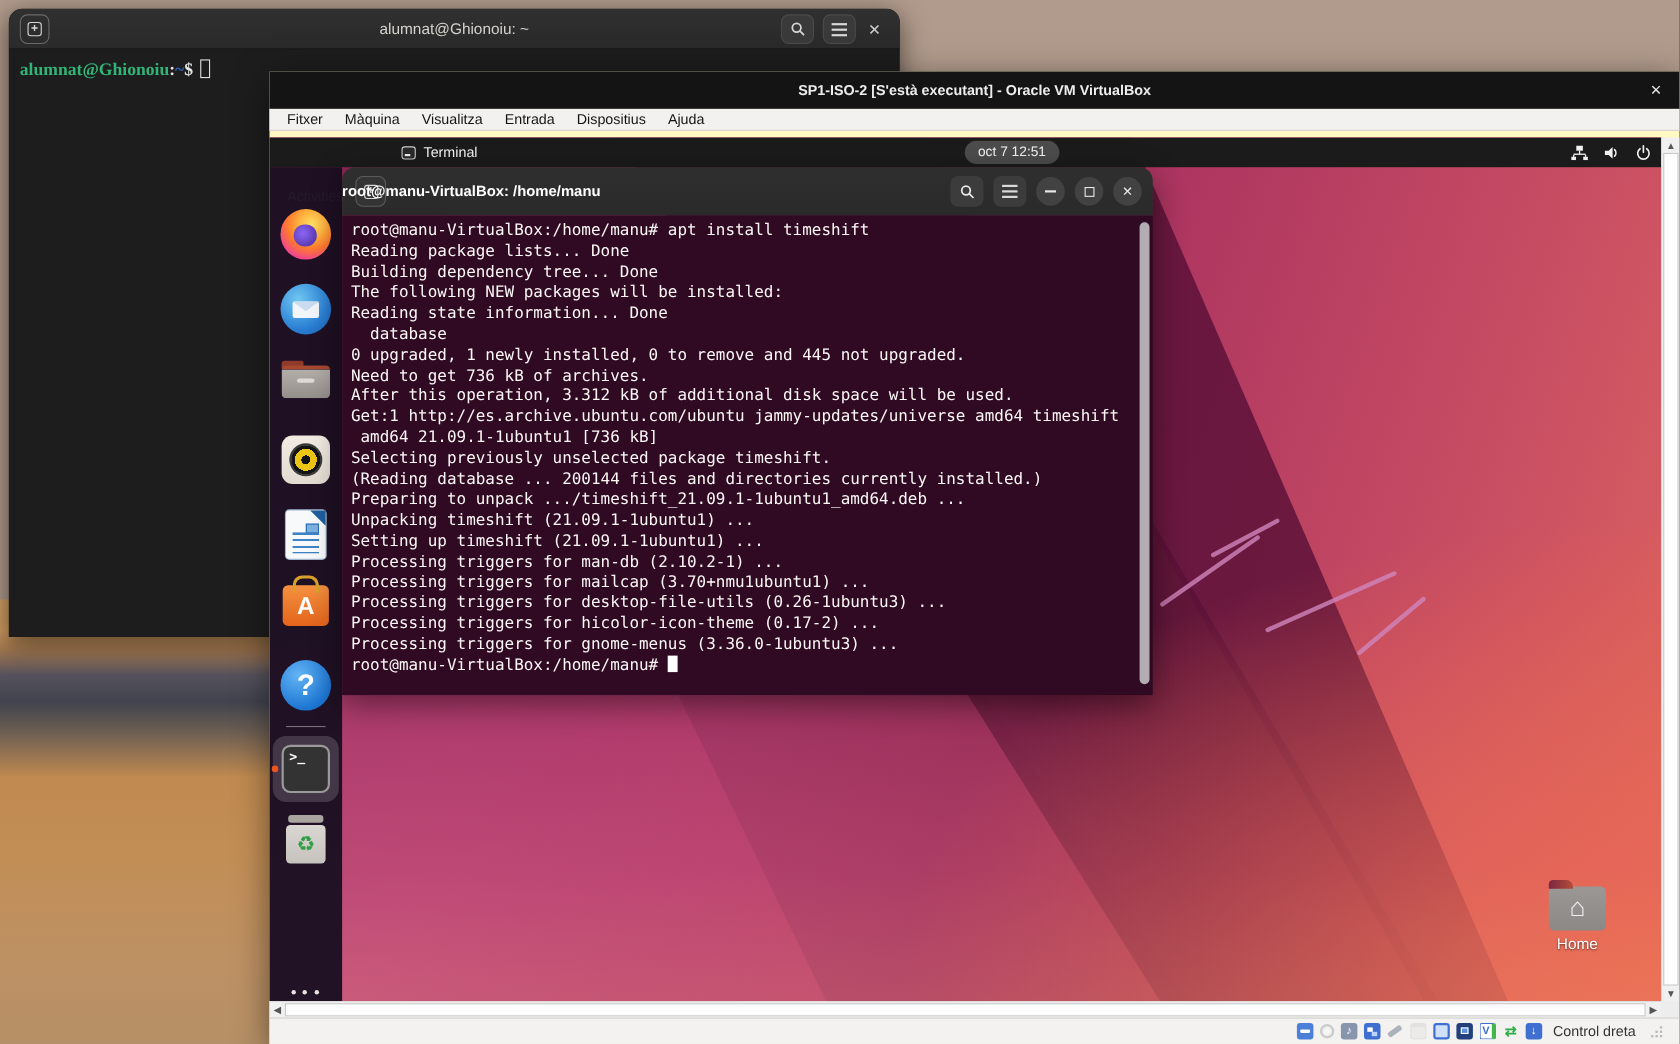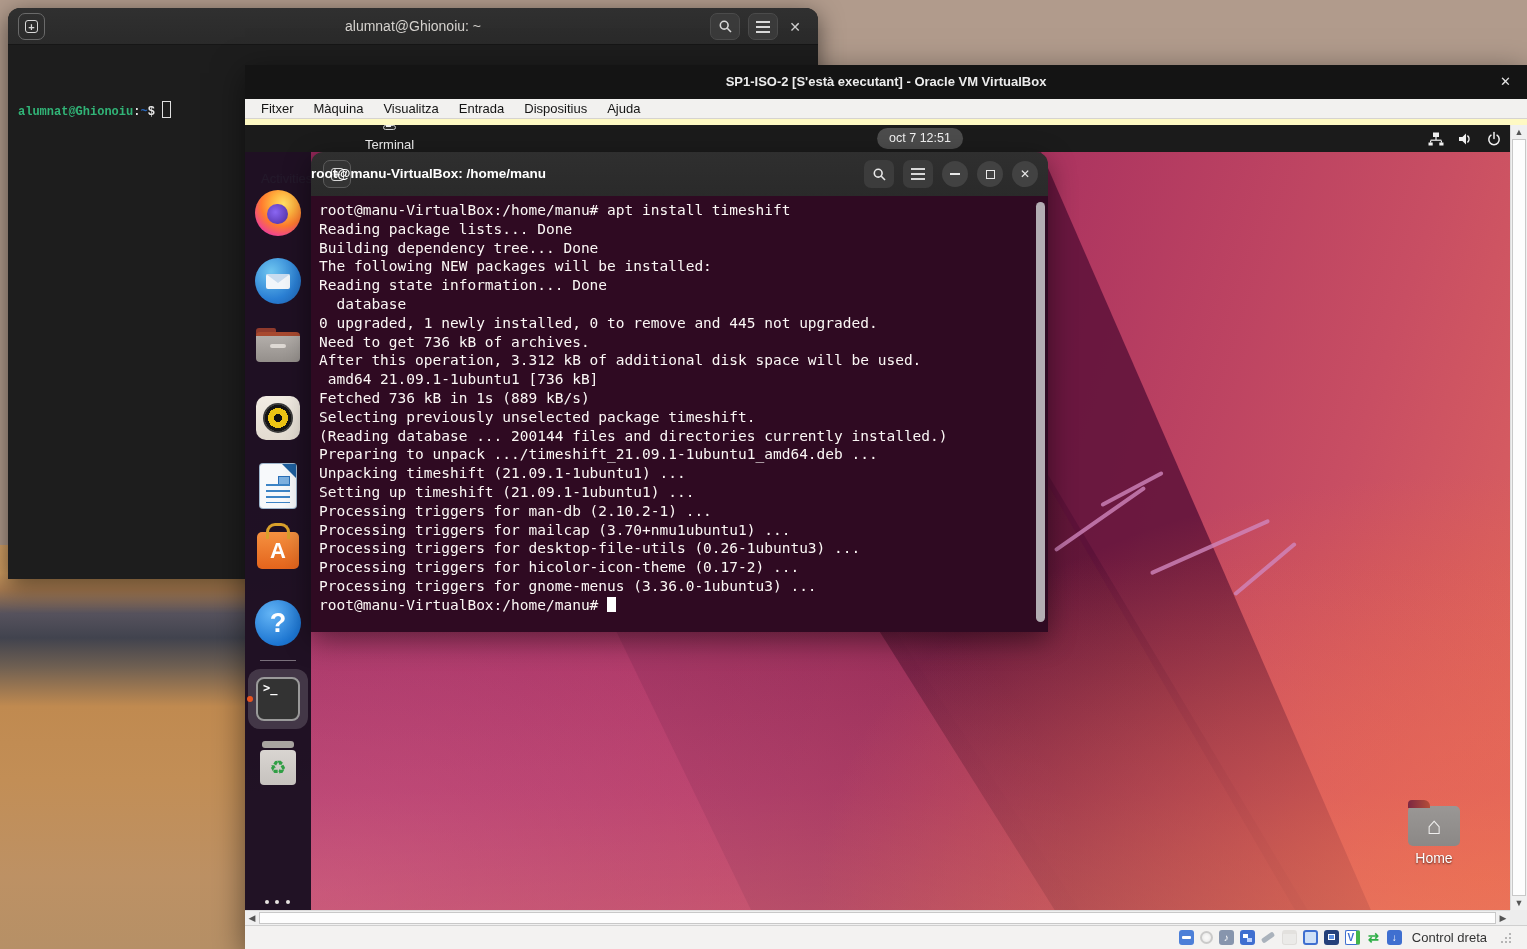--- a/index.html
+++ b/index.html
@@ -20,22 +20,22 @@
   .ht-title{position:absolute;left:0;right:0;top:0;height:37px;line-height:37px;text-align:center;
     color:#d5d2ce;font-size:14px;}
   .sq-btn{position:absolute;top:5px;width:30px;height:27px;background:#3a3a3a;border:1px solid #4b4b4b;
     border-radius:7px;display:flex;align-items:center;justify-content:center;}
   #ht-newtab{left:10px;background:transparent;border:1px solid #6a6a6a;width:27px;}
   .newtab-glyph{width:13px;height:13px;border:1.5px solid #d8d8d8;border-radius:3px;position:relative;}
   .newtab-glyph::after{content:"+";position:absolute;left:50%;top:50%;transform:translate(-50%,-54%);
     color:#d8d8d8;font-size:11px;font-weight:bold;}
   .i-menu{width:14px;height:2px;background:#d8d8d8;box-shadow:0 -5px 0 #d8d8d8,0 5px 0 #d8d8d8;}
   .x-glyph{color:#cfcfcf;font-size:14px;}
-  #host-prompt{position:absolute;left:10px;top:46px;font-family:Liberation Mono, monospace;
-    font-size:12px;font-weight:bold;color:#e6e6e6;white-space:pre;margin-top:47px;}
+  #host-prompt{position:absolute;left:10px;top:46px;font-family:Liberation Serif, serif;
+    font-size:16px;font-weight:bold;color:#e6e6e6;white-space:pre;}
   #host-prompt .u{color:#31b477;}
   #host-prompt .p{color:#2a66b8;}
   .hollow-cursor{display:inline-block;width:9px;height:17px;border:1px solid #e0e0e0;margin-left:7px;vertical-align:-3px;}
 
   
   #vbox{left:245px;top:65px;width:1282px;height:884px;box-shadow:0 8px 30px rgba(0,0,0,.5);background:#fef9c3;}
   #vb-titlebar{position:absolute;top:0;left:0;right:0;height:34px;background:#141414;}
   #vb-title{position:absolute;left:0;right:0;top:0;height:34px;line-height:34px;text-align:center;
     color:#ededed;font-size:13px;font-weight:bold;}
   #vb-close{position:absolute;right:16px;top:0;height:34px;line-height:34px;color:#e5e5e5;font-size:13px;}
@@ -51,21 +51,21 @@
   #wp-w1{clip-path:polygon(25% 0,47% 0,84% 100%,64% 100%);background:linear-gradient(180deg,#46102c,#5c1336 60%,#6e1940);opacity:.92;}
   #wp-w2{clip-path:polygon(47% 0,62% 0,89% 100%,83% 100%);background:#5d123a;opacity:.85;}
   #wp-p{background:radial-gradient(ellipse at 6% 98%,rgba(214,93,150,.55),transparent 45%);}
   #wp-r{background:radial-gradient(ellipse at 98% 96%,rgba(235,105,70,.9),transparent 38%);}
   #wp-b{background:linear-gradient(180deg,transparent 55%,rgba(226,105,125,.22) 85%,rgba(238,138,120,.3) 100%);}
   .gr{position:absolute;height:4px;border-radius:4px;background:#cf86bd;opacity:.8;}
 
   
   #vm-topbar{position:absolute;left:0;top:0;right:0;height:27px;background:#1b1b1b;color:#f2f2f2;font-size:13px;}
   #tb-activities{position:absolute;left:16px;top:0;line-height:27px;margin-top:40px;}
-  #tb-app{position:absolute;left:120px;top:0;height:27px;display:flex;align-items:center;gap:7px;flex-direction:column;}
+  #tb-app{position:absolute;left:120px;top:0;height:27px;display:flex;align-items:center;gap:7px;}
   .tb-app-glyph{width:13px;height:12px;border:1.5px solid #cfcfcf;border-radius:3px;position:relative;background:#2a2a2a;}
   .tb-app-glyph::after{content:"";position:absolute;left:2px;bottom:2px;width:5px;height:2px;background:#efefef;}
   #tb-clock{position:absolute;left:675px;top:3px;transform:translateX(-50%);background:#4c4c4c;
     border-radius:12px;padding:1px 12px 2px;font-size:12.5px;line-height:18px;white-space:nowrap;}
   #tb-right{position:absolute;right:8px;top:0;height:27px;display:flex;align-items:center;gap:13px;}
 
   
   #dock{position:absolute;left:0;top:27px;width:66px;bottom:0;background:rgba(26,16,33,.96);}
   .dk{position:absolute;left:50%;transform:translateX(-50%);}
   #dk-firefox{top:38px;width:46px;height:46px;border-radius:50%;
@@ -320,22 +320,22 @@
         <div id="vt-body">
             <div class="tline">root@manu-VirtualBox:/home/manu# apt install timeshift</div>
             <div class="tline">Reading package lists... Done</div>
             <div class="tline">Building dependency tree... Done</div>
             <div class="tline">The following NEW packages will be installed:</div>
             <div class="tline">Reading state information... Done</div>
             <div class="tline">  database</div>
             <div class="tline">0 upgraded, 1 newly installed, 0 to remove and 445 not upgraded.</div>
             <div class="tline">Need to get 736 kB of archives.</div>
             <div class="tline">After this operation, 3.312 kB of additional disk space will be used.</div>
+            <div class="tline">Get:1 http://es.archive.ubuntu.com/ubuntu jammy-updates/universe amd64 timeshift</div>
             <div class="tline"> amd64 21.09.1-1ubuntu1 [736 kB]</div>
-            <div class="tline">Fetched 736 kB in 1s (889 kB/s)</div>
             <div class="tline">Selecting previously unselected package timeshift.</div>
             <div class="tline">(Reading database ... 200144 files and directories currently installed.)</div>
             <div class="tline">Preparing to unpack .../timeshift_21.09.1-1ubuntu1_amd64.deb ...</div>
             <div class="tline">Unpacking timeshift (21.09.1-1ubuntu1) ...</div>
             <div class="tline">Setting up timeshift (21.09.1-1ubuntu1) ...</div>
             <div class="tline">Processing triggers for man-db (2.10.2-1) ...</div>
             <div class="tline">Processing triggers for mailcap (3.70+nmu1ubuntu1) ...</div>
             <div class="tline">Processing triggers for desktop-file-utils (0.26-1ubuntu3) ...</div>
             <div class="tline">Processing triggers for hicolor-icon-theme (0.17-2) ...</div>
             <div class="tline">Processing triggers for gnome-menus (3.36.0-1ubuntu3) ...</div>

